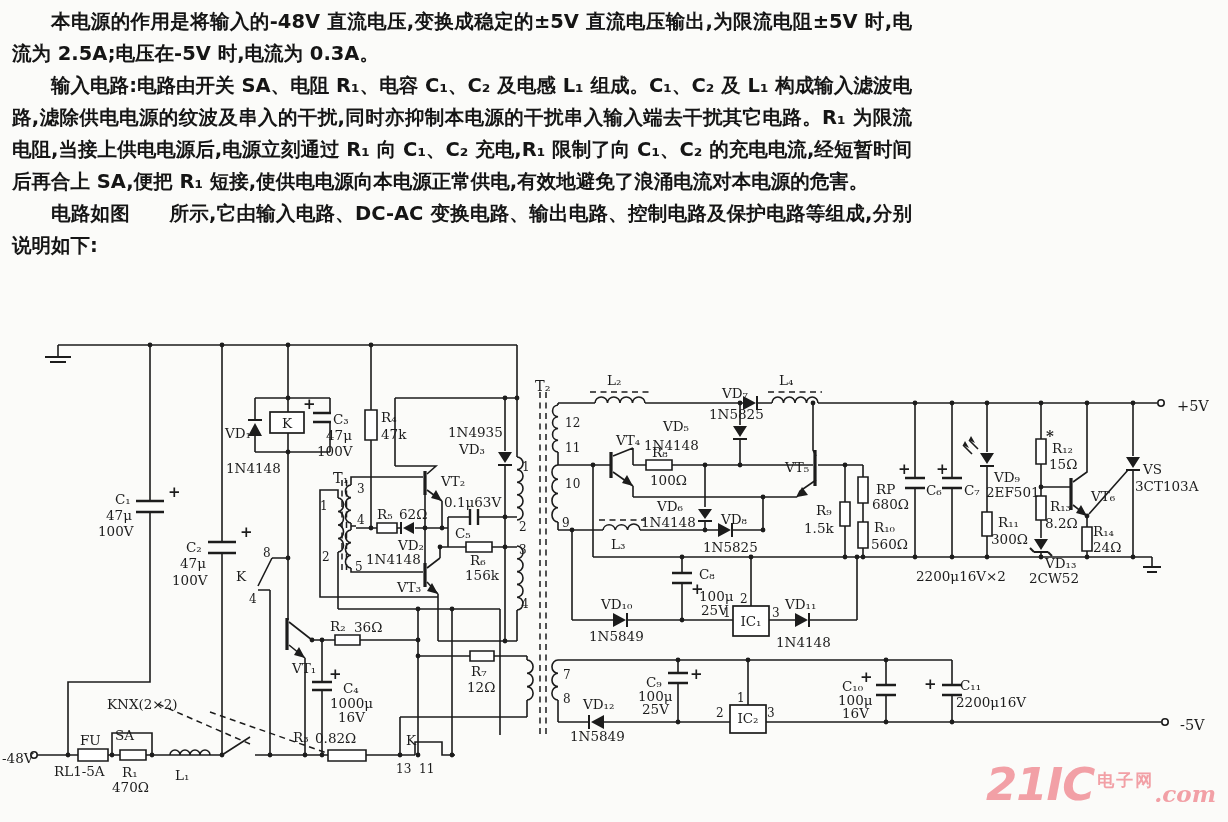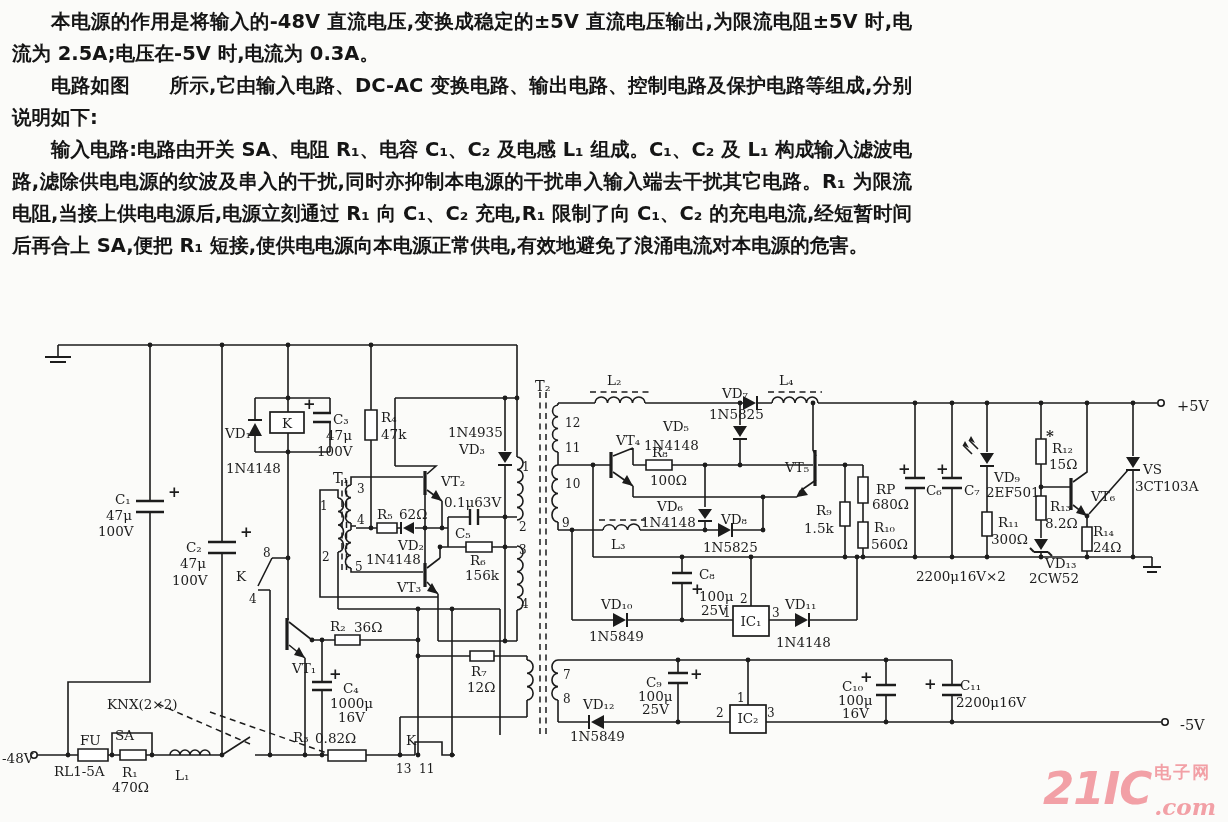--- a/index.html
+++ b/index.html
@@ -8,35 +8,35 @@
         font-family:"DejaVu Sans",sans-serif;}
   .doc{position:absolute;top:6px;left:12px;width:900px;color:var(--text);
        font-size:19.5px;line-height:32px;font-weight:600;text-align:justify;}
   .doc p{margin:0;text-indent:2em;}
   svg.schem{position:absolute;left:0;top:0;width:1228px;height:822px;}
   svg.schem text{font-family:"DejaVu Serif","DejaVu Sans",serif;font-size:13.5px;fill:var(--line);}
   svg.schem text.pin{font-size:12px;}
   svg.schem text.tf{font-size:14.5px;}
   svg.schem text.pl{font-size:15px;font-weight:bold;}
   svg.schem text.icx{font-size:13.5px;text-anchor:middle;}
-  .wm{position:absolute;right:12px;bottom:4px;display:flex;align-items:center;gap:3px;color:var(--wm);}
+  .wm{position:absolute;right:12px;bottom:17px;display:flex;align-items:flex-end;gap:3px;color:var(--wm);}
   .wm-big{font-size:45px;font-weight:800;font-style:italic;line-height:0.92;letter-spacing:-1px;}
-  .wm-right{display:flex;flex-direction:column;align-items:flex-start;}
+  .wm-right{display:flex;align-items:flex-start;}
   .wm-cn{font-size:17px;font-weight:700;letter-spacing:2px;line-height:1;margin-top:4px;}
   .wm-com{font-size:23px;font-style:italic;font-weight:700;font-family:"DejaVu Serif",serif;line-height:1;margin-top:14px;}
 </style>
 </head>
 <body>
 
 <div class="page">
 
   <div class="doc">
     <p>本电源的作用是将输入的-48V 直流电压,变换成稳定的±5V 直流电压输出,为限流电阻±5V 时,电流为 2.5A;电压在-5V 时,电流为 0.3A。</p>
+    <p>输入电路:电路由开关 SA、电阻 R₁、电容 C₁、C₂ 及电感 L₁ 组成。C₁、C₂ 及 L₁ 构成输入滤波电路,滤除供电电源的纹波及串入的干扰,同时亦抑制本电源的干扰串入输入端去干扰其它电路。R₁ 为限流电阻,当接上供电电源后,电源立刻通过 R₁ 向 C₁、C₂ 充电,R₁ 限制了向 C₁、C₂ 的充电电流,经短暂时间后再合上 SA,便把 R₁ 短接,使供电电源向本电源正常供电,有效地避免了浪涌电流对本电源的危害。</p>
     <p>电路如图　　所示,它由输入电路、DC-AC 变换电路、输出电路、控制电路及保护电路等组成,分别说明如下:</p>
-    <p>输入电路:电路由开关 SA、电阻 R₁、电容 C₁、C₂ 及电感 L₁ 组成。C₁、C₂ 及 L₁ 构成输入滤波电路,滤除供电电源的纹波及串入的干扰,同时亦抑制本电源的干扰串入输入端去干扰其它电路。R₁ 为限流电阻,当接上供电电源后,电源立刻通过 R₁ 向 C₁、C₂ 充电,R₁ 限制了向 C₁、C₂ 的充电电流,经短暂时间后再合上 SA,便把 R₁ 短接,使供电电源向本电源正常供电,有效地避免了浪涌电流对本电源的危害。</p>
   </div>
 
   <svg class="schem" viewBox="0 0 1228 822">
 
     <path fill="none" stroke="var(--line)" stroke-width="1.6" d="
       M58,345 H517 M58,345 V357
       M150,345 V501 M150,512 V682 H68 V755
       M222,345 V542 M222,553 V755
       M288,345 V412 M288,433 V620
       M255,398 H330 M255,452 H330 M255,398 V420 M255,436 V452 M330,398 V413 M330,422 V452

